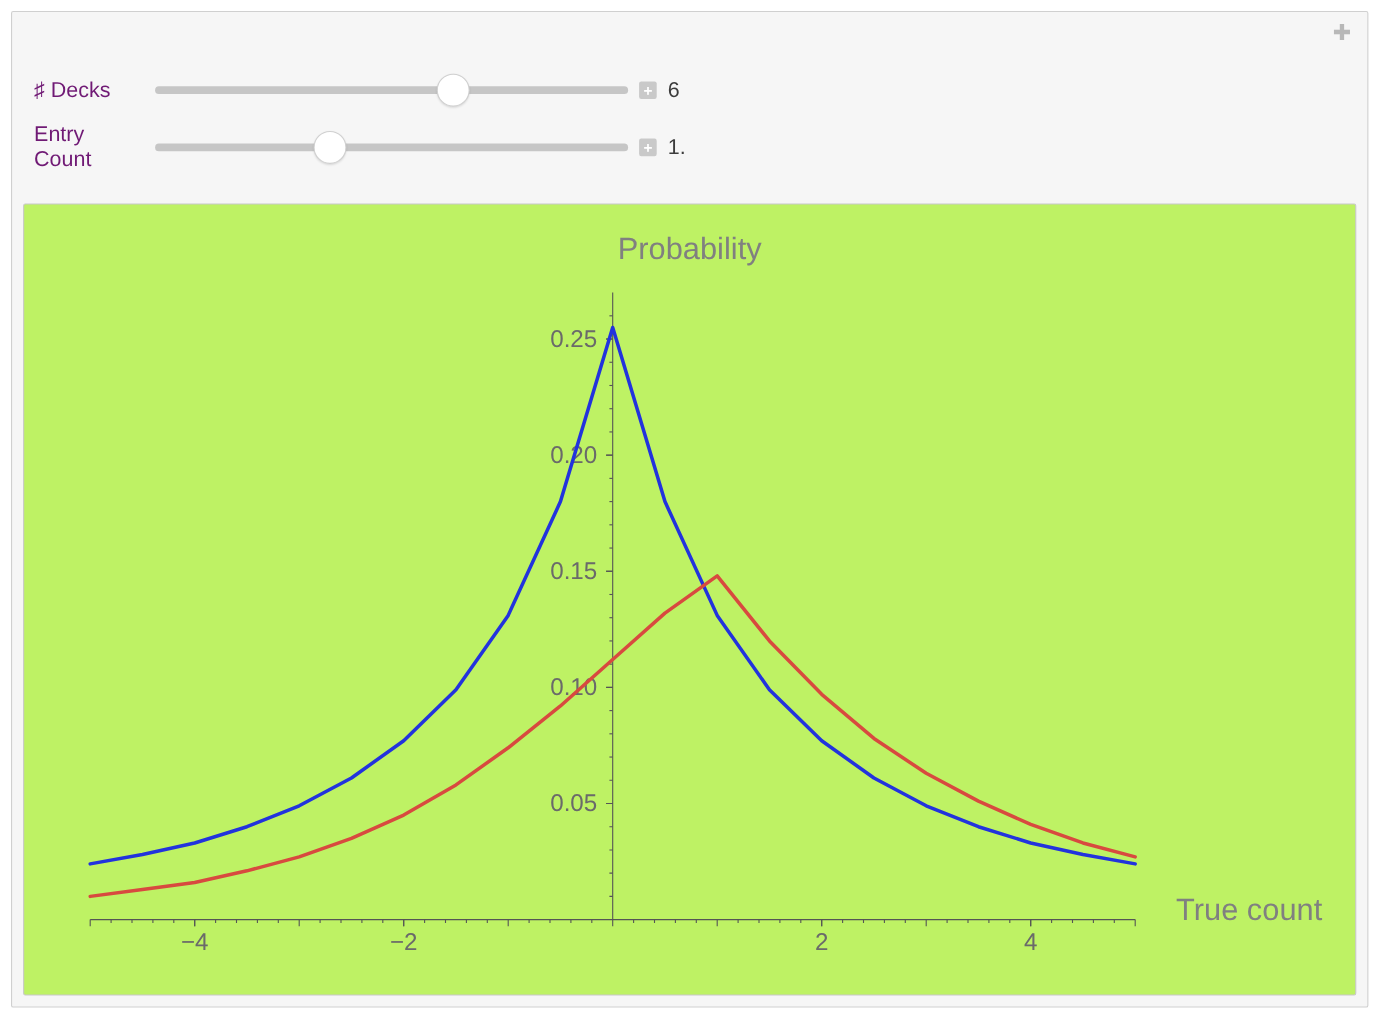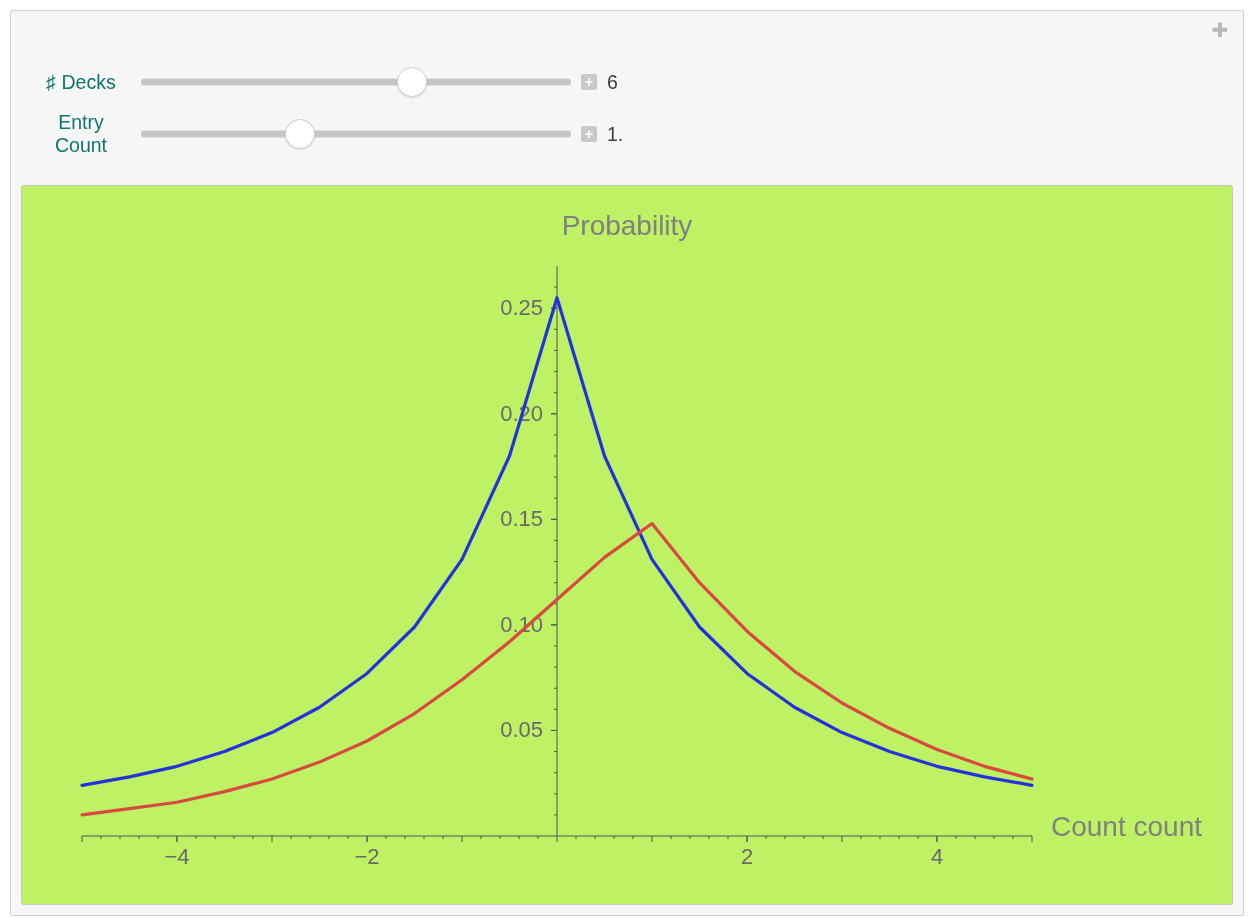--- a/index.html
+++ b/index.html
@@ -33,24 +33,24 @@
     padding: 40px 10px 16px 10px;
   }
   .control-row {
     display: flex;
     align-items: center;
     height: 34px;
     margin-bottom: 18px;
   }
   .control-label {
     width: 110px;
-    text-align: center;
+    text-align: left;
     padding-right: 10px;
     font-size: 19.5px;
-    color: #0f766e;
+    color: #701a75;
   }
   .slider-wrap {
     position: relative;
     width: 430px;
     height: 26px;
   }
   .slider-track {
     position: absolute;
     left: 0; right: 0;
     top: 50%;
@@ -244,15 +244,15 @@
         <line x1="529" y1="227.77777777777771" x2="535" y2="227.77777777777771" stroke="#555" stroke-width="1"></line>
         <line x1="532" y1="206.66666666666657" x2="535" y2="206.66666666666657" stroke="#555" stroke-width="1"></line>
         <line x1="532" y1="185.55555555555543" x2="535" y2="185.55555555555543" stroke="#555" stroke-width="1"></line>
         <line x1="532" y1="164.4444444444443" x2="535" y2="164.4444444444443" stroke="#555" stroke-width="1"></line>
         <line x1="532" y1="143.33333333333326" x2="535" y2="143.33333333333326" stroke="#555" stroke-width="1"></line>
         <line x1="529" y1="122.22222222222217" x2="535" y2="122.22222222222217" stroke="#555" stroke-width="1"></line>
         <line x1="532" y1="101.11111111111097" x2="535" y2="101.11111111111097" stroke="#555" stroke-width="1"></line>
         <path d="M60 599.3333333333334 L107.5 590.8888888888889 L155 580.3333333333334 L202.5 565.5555555555555 L250 546.5555555555555 L297.5 521.2222222222222 L345 487.44444444444446 L392.5 441 L440 373.44444444444446 L487.5 270 L535 111.66666666666663 L582.5 270 L630 373.44444444444446 L677.5 441 L725 487.44444444444446 L772.5 521.2222222222222 L820 546.5555555555555 L867.5 565.5555555555555 L915 580.3333333333334 L962.5 590.8888888888889 L1010 599.3333333333334 " fill="none" stroke="#2233dd" stroke-width="3.2" stroke-linejoin="round" stroke-linecap="round"></path>
         <path d="M60 628.8888888888889 L107.5 622.5555555555555 L155 616.2222222222222 L202.5 605.6666666666666 L250 593 L297.5 576.1111111111111 L345 555 L392.5 527.5555555555555 L440 493.7777777777778 L487.5 455.77777777777777 L535 413.55555555555554 L582.5 371.3333333333333 L630 337.5555555555556 L677.5 396.6666666666667 L725 445.2222222222223 L772.5 485.33333333333337 L820 517 L867.5 542.3333333333334 L915 563.4444444444445 L962.5 580.3333333333334 L1010 593 " fill="none" stroke="#d84a3f" stroke-width="3.2" stroke-linejoin="round" stroke-linecap="round"></path>
       </svg>
-    <div class="xlabel" style="right:30px; top:625px;">Count count</div>
+    <div class="xlabel" style="right:30px; top:625px;">True count</div>
   </div>
 </div>
 
 </body></html>

